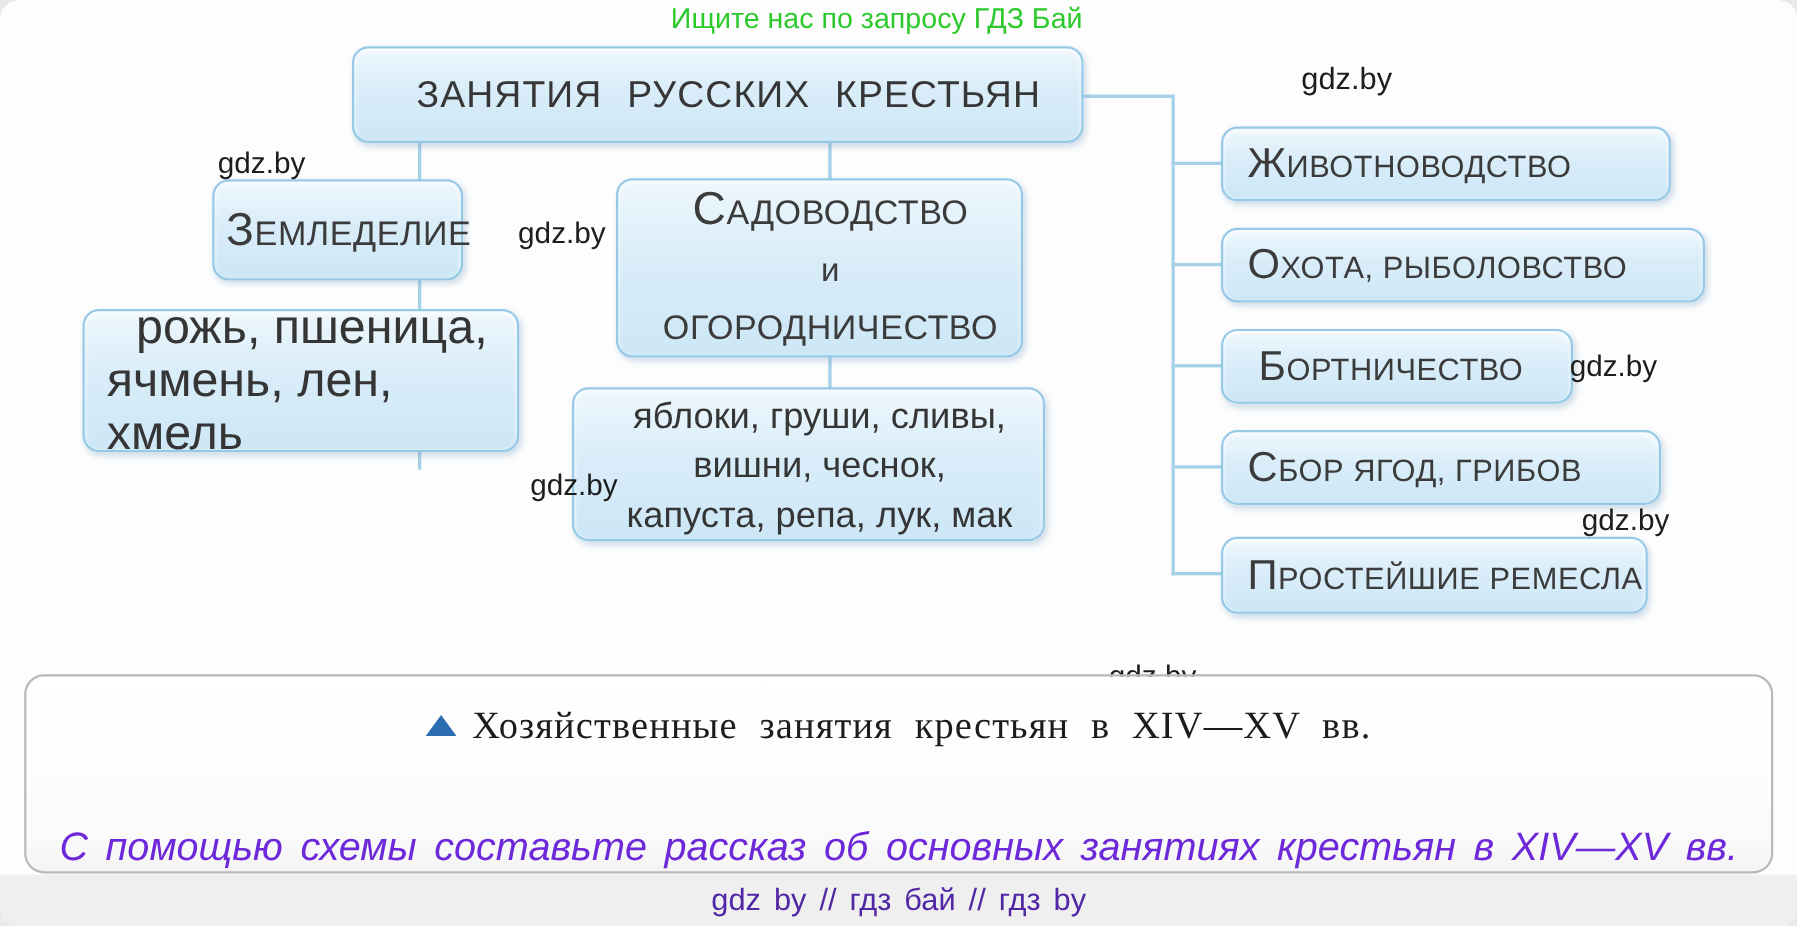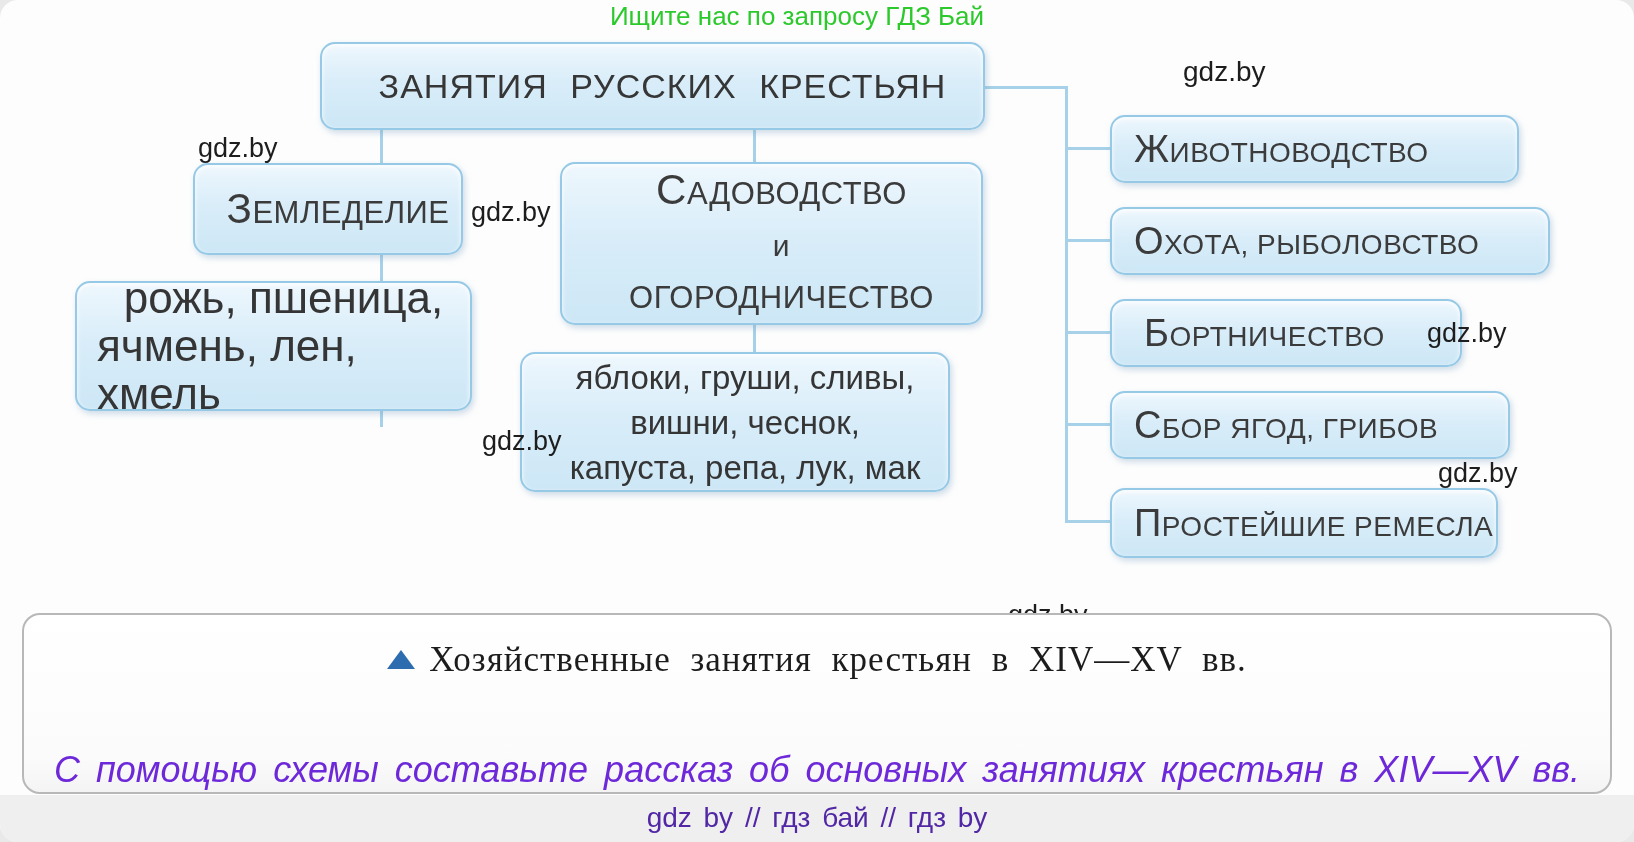--- a/index.html
+++ b/index.html
@@ -23,35 +23,35 @@
     border:2px solid #95c9e6;border-radius:15px;
     box-shadow:2px 3px 6px rgba(120,160,195,.35), inset 0 2px 5px rgba(255,255,255,.9);
     display:flex;flex-direction:column;align-items:center;justify-content:center;
     color:#3b3b3b;
     padding-left:20px;
   }
   .n-title{left:320px;top:42px;width:665px;height:88px;}
   .n-title .t{font-size:34px;letter-spacing:1px;word-spacing:12px;color:#363636;}
   .cat-text{display:block;font-size:31px;letter-spacing:.5px;}
   .cat-text::first-letter{font-size:42px;}
-  .n-zem{left:193px;top:163px;width:270px;height:92px;}
+  .n-zem{left:193px;top:163px;width:228px;height:92px;}
   .n-rozh{left:75px;top:281px;width:397px;height:130px;}
   .leaf-line{display:block;font-size:44px;line-height:48px;color:#353535;}
-  .n-sad{left:560px;top:162px;width:423px;height:163px;}
+  .n-sad{left:560px;top:162px;width:370px;height:163px;}
   .sad-l{display:block;font-size:31px;line-height:52px;letter-spacing:.5px;}
   .sad-l1::first-letter{font-size:42px;}
   .sad-l2{font-size:30px;}
   .n-yab{left:520px;top:352px;width:430px;height:140px;}
   .n-yab .leaf-line{font-size:33px;line-height:45px;}
   .rnode{justify-content:center;align-items:flex-start;padding-left:22px;}
   .rnode .cat-text{font-size:28px;}
   .rnode .cat-text::first-letter{font-size:38px;}
   .n-r1{left:1110px;top:115px;width:409px;height:68px;}
   .n-r2{left:1110px;top:207px;width:440px;height:68px;}
-  .n-r3{left:1110px;top:299px;width:352px;height:68px;padding-left:32px;}
+  .n-r3{left:1110px;top:299px;width:320px;height:68px;padding-left:32px;}
   .n-r4{left:1110px;top:391px;width:400px;height:68px;}
   .n-r5{left:1110px;top:488px;width:388px;height:70px;}
   
   .wm{position:absolute;font-size:27px;color:#1d1d1d;white-space:nowrap;}
   
   .panel{
     position:absolute;left:22px;top:613px;width:1590px;height:181px;box-sizing:border-box;
     background:linear-gradient(180deg,#ffffff 0%,#fbfbfb 80%,#f4f4f4 100%);
     border:2px solid #b8b8b8;border-radius:18px;
   }

